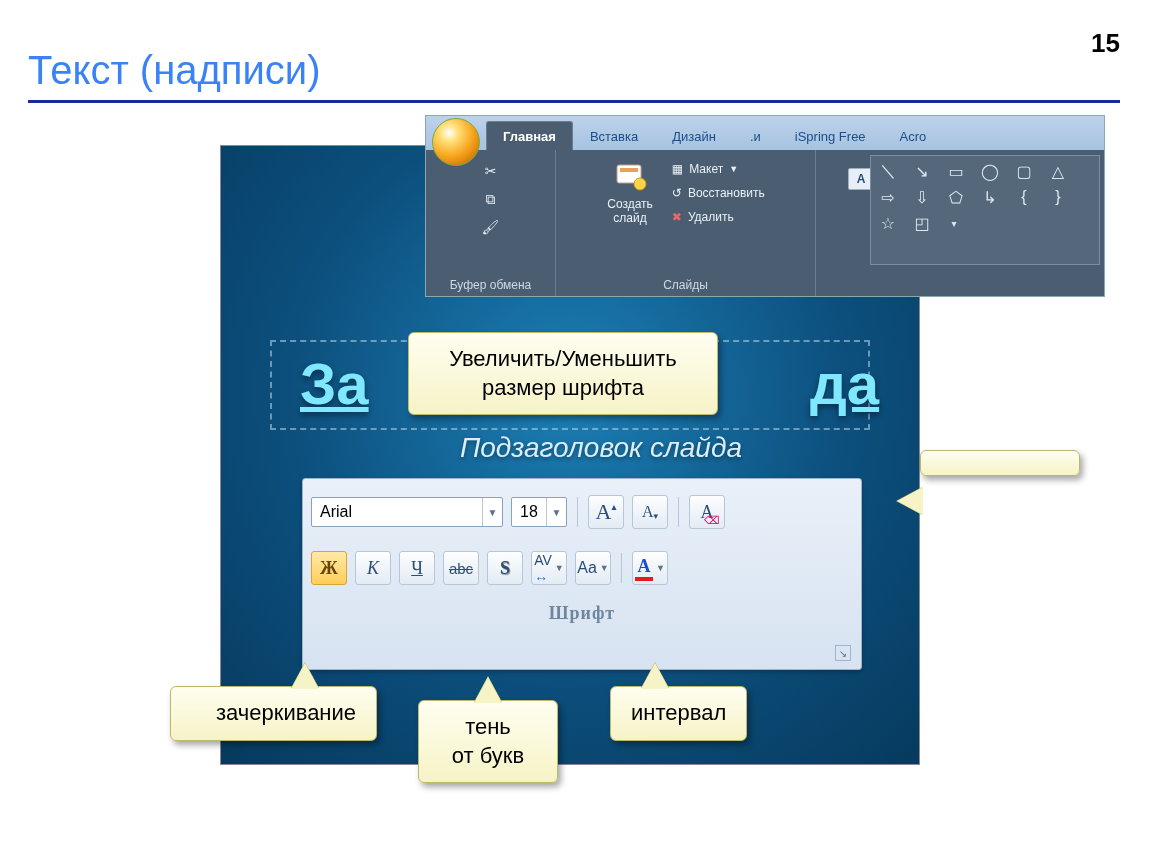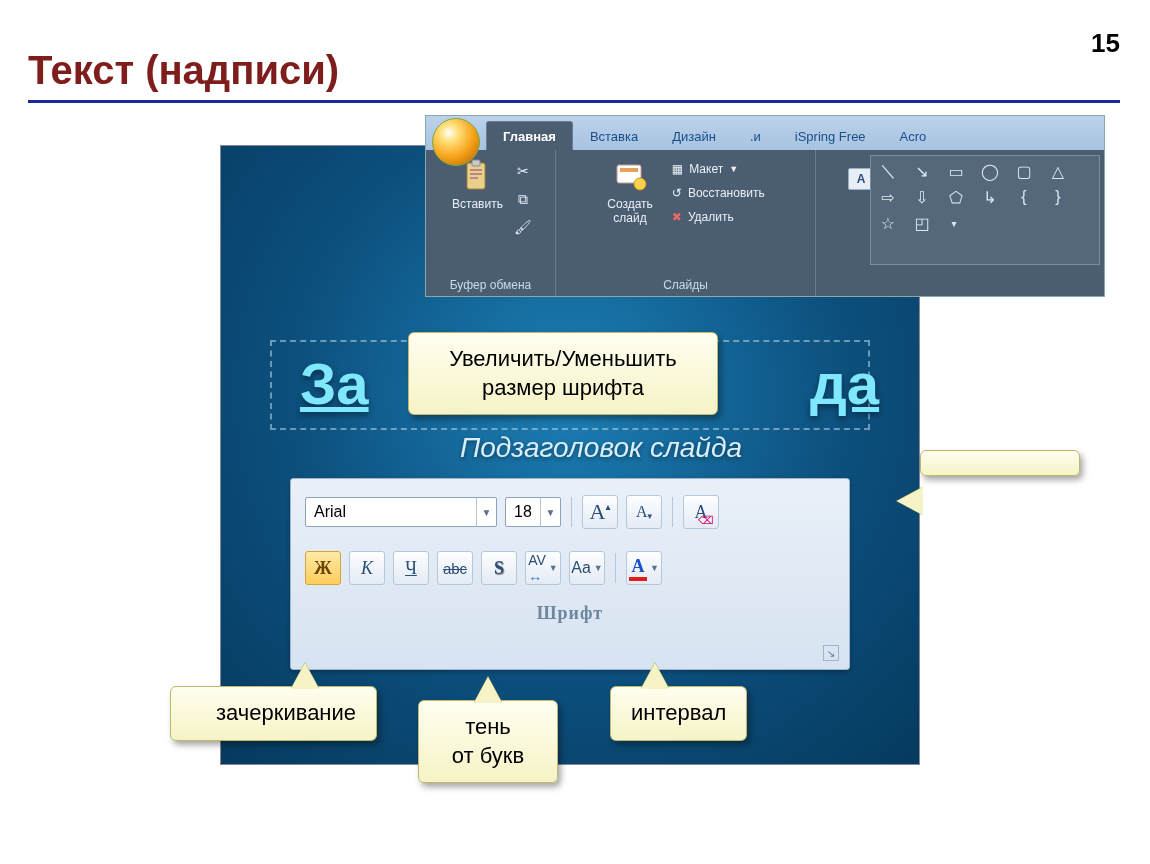--- a/index.html
+++ b/index.html
@@ -18,22 +18,22 @@
     right: 30px;
     font-size: 26px;
     font-weight: bold;
     color: #000;
   }
   .page-title {
     position: absolute;
     top: 48px;
     left: 28px;
     font-size: 40px;
-    font-weight: bold;
-    color: #7f1d1d;
+    font-weight: normal;
+    color: #3b82f6;
   }
   .title-underline {
     position: absolute;
     top: 100px;
     left: 28px;
     right: 30px;
     height: 3px;
     background: #1a2a9c;
   }
 
@@ -198,26 +198,26 @@
     width: 26px; height: 22px;
     background: #e8eef5;
     border: 1px solid #9db1c5; border-radius: 2px;
     display:flex;align-items:center;justify-content:center;
     font-size: 12px; color:#2a4d7a; font-weight:bold;
   }
 
   
   .font-toolbar {
     position: absolute;
-    left: 290px; top: 478px;
+    left: 302px; top: 478px;
     width: 560px; height: 192px;
     background: linear-gradient(#e9f0f8, #d7e3f1);
     border: 1px solid #9fb4cb;
     border-radius: 3px;
-    padding: 16px 14px 6px;
+    padding: 16px 8px 6px;
     box-shadow: 0 2px 4px rgba(0,0,0,.25);
   }
   .ft-row { display: flex; align-items: center; gap: 8px; }
   .ft-row + .ft-row { margin-top: 22px; }
   .combo {
     display: flex; align-items: center;
     background: #fff; border: 1px solid #8aa2bc; border-radius: 2px;
     height: 30px;
   }
   .combo input {
@@ -309,32 +309,20 @@
     <div class="tab">Вставка</div>
     <div class="tab">Дизайн</div>
     <div class="tab">.и</div>
     <div class="tab">iSpring Free</div>
     <div class="tab">Acro</div>
   </div>
   <div class="ribbon-body">
 
     <div class="group" style="width:130px">
       <div style="display:flex;flex:1;align-items:flex-start">
-        <div class="big-btn">
-          <div class="icon32">
-            <svg width="34" height="34" viewBox="0 0 34 34">
-                <rect x="6" y="4" width="18" height="26" rx="2" fill="#e8cf8a" stroke="#a8832e"></rect>
-                <rect x="11" y="1" width="8" height="6" rx="1" fill="#c9c9c9" stroke="#888"></rect>
-                <rect x="9" y="10" width="12" height="2" fill="#b88"></rect>
-                <rect x="9" y="14" width="12" height="2" fill="#b88"></rect>
-                <rect x="9" y="18" width="8" height="2" fill="#b88"></rect>
-              </svg>
-          </div>
-          <span>Вставить</span>
-        </div>
         <div class="mini-col">
           <div class="mini-btn" title="cut">
             <span>✂</span>
           </div>
           <div class="mini-btn" title="copy">
             <span>⧉</span>
           </div>
           <div class="mini-btn" title="format painter">
             <span>🖌</span>
           </div>

